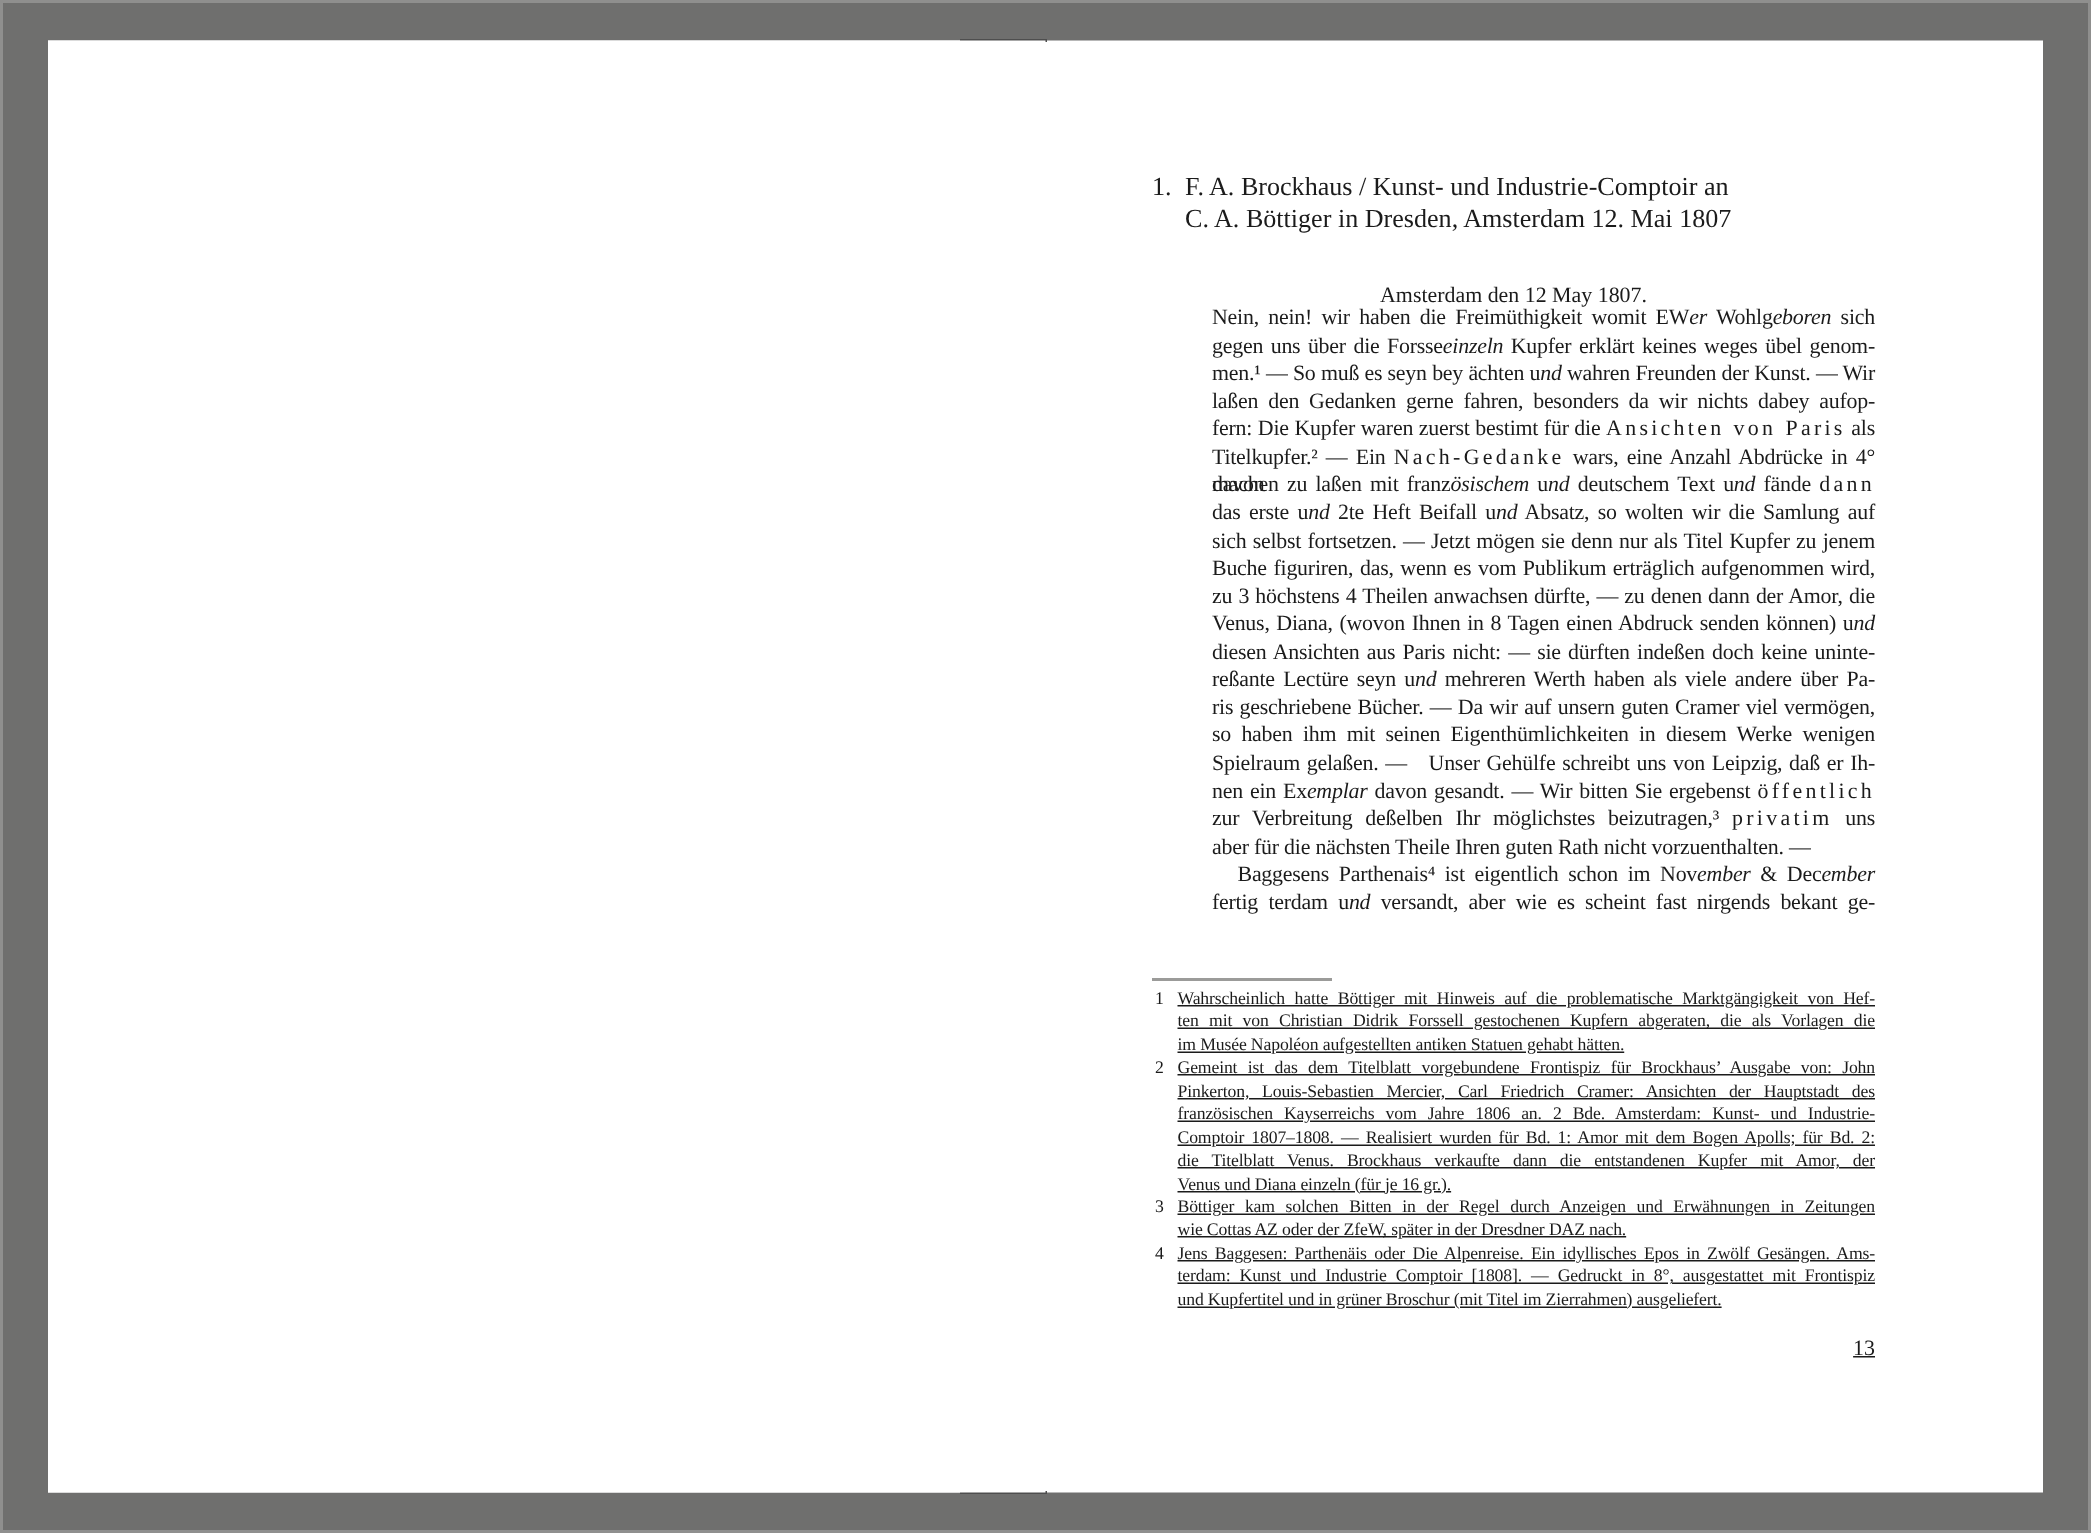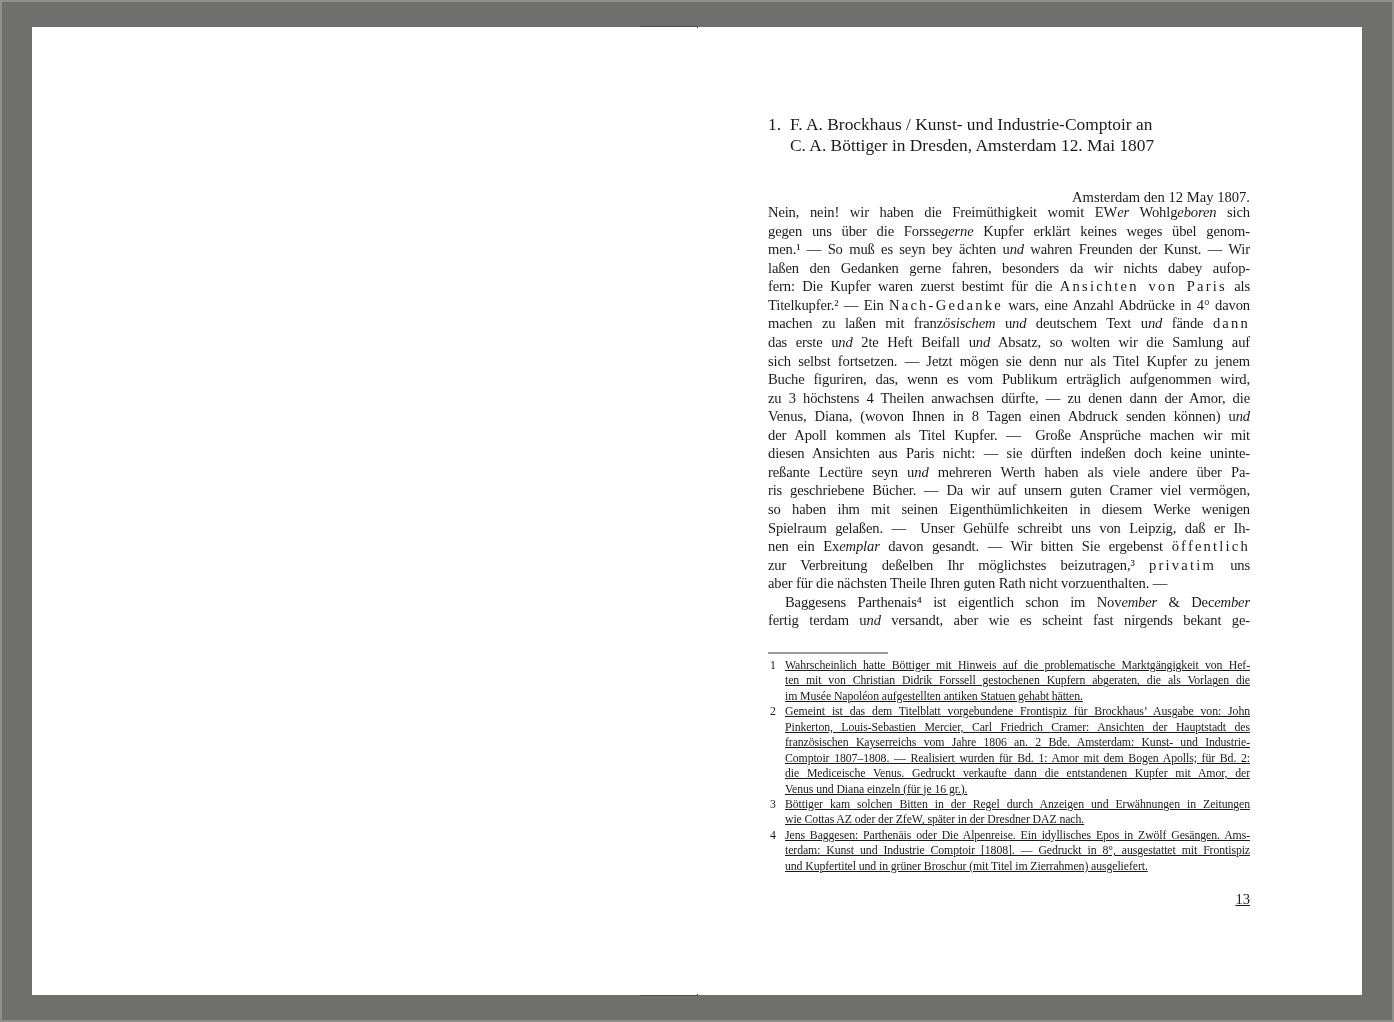--- a/index.html
+++ b/index.html
@@ -28,29 +28,29 @@
     position:absolute;left:736px;top:0;width:482px;height:968px;
   }
   .heading{
     position:absolute;left:0;top:87px;width:100%;
     font-size:17.4px;line-height:21.2px;
     padding-left:22px;box-sizing:border-box;
   }
   .hnum{position:absolute;left:0;top:0;}
   .dateline{
     position:absolute;left:0;top:162px;width:100%;
-    font-size:14.6px;text-align:right;
+    font-size:14.6px;text-align:center;
   }
   .body-block{
     position:absolute;left:0;top:176px;width:100%;
     font-size:14.6px;line-height:18.57px;letter-spacing:-0.15px;
   }
   .line{
     text-align:justify;text-align-last:justify;
-    hyphens:none;height:18.57px;
+    hyphens:none;height:18.57px;margin-left:40px;
   }
   .line.last{text-align-last:left;}
   .line.indent{text-indent:17px;}
   .it{font-style:italic;}
   .sp{letter-spacing:0.15em;}
   .fnsep{
     position:absolute;left:0;top:625px;width:120px;height:0;
     border-top:2px solid #9b9b99;
   }
   .footnotes{
@@ -81,32 +81,31 @@
     <div class="heading">
       <span class="hnum">1.</span>
       <div class="hline">F. A. Brockhaus / Kunst- und Industrie-Comptoir an</div>
       <div class="hline">C. A. Böttiger in Dresden, Amsterdam 12. Mai 1807</div>
     </div>
 
     <div class="dateline">Amsterdam den 12 May 1807.</div>
 
     <div class="body-block">
       <div class="line"><span>Nein, nein! wir haben die Freimüthigkeit womit EW</span><span class="it">er</span><span> Wohlg</span><span class="it">eboren</span><span> sich</span></div>
-      <div class="line"><span>gegen uns über die Forsse</span><span class="it">gerne</span><span> Kupfer erklärt keines weges übel genom-</span></div>
+      <div class="line"><span>gegen uns über die Forsse</span><span class="it">einzeln</span><span> Kupfer erklärt keines weges übel genom-</span></div>
       <div class="line"><span>men.¹ — So muß es seyn bey ächten u</span><span class="it">nd</span><span> wahren Freunden der Kunst. — Wir</span></div>
       <div class="line"><span>laßen den Gedanken gerne fahren, besonders da wir nichts dabey aufop-</span></div>
       <div class="line"><span>fern: Die Kupfer waren zuerst bestimt für die </span><span class="sp">Ansichten von Paris</span><span> als</span></div>
       <div class="line"><span>Titelkupfer.² — Ein </span><span class="sp">Nach-Gedanke</span><span> wars, eine Anzahl Abdrücke in 4° davon</span></div>
       <div class="line"><span>machen zu laßen mit franz</span><span class="it">ösischem</span><span> u</span><span class="it">nd</span><span> deutschem Text u</span><span class="it">nd</span><span> fände </span><span class="sp">dann</span></div>
       <div class="line"><span>das erste u</span><span class="it">nd</span><span> 2te Heft Beifall u</span><span class="it">nd</span><span> Absatz, so wolten wir die Samlung auf</span></div>
       <div class="line"><span>sich selbst fortsetzen. — Jetzt mögen sie denn nur als Titel Kupfer zu jenem</span></div>
       <div class="line"><span>Buche figuriren, das, wenn es vom Publikum erträglich aufgenommen wird,</span></div>
       <div class="line"><span>zu 3 höchstens 4 Theilen anwachsen dürfte, — zu denen dann der Amor, die</span></div>
       <div class="line"><span>Venus, Diana, (wovon Ihnen in 8 Tagen einen Abdruck senden können) u</span><span class="it">nd</span></div>
-      <div class="line"><span>der Apoll kommen als Titel Kupfer. — Große Ansprüche machen wir mit</span></div>
       <div class="line"><span>diesen Ansichten aus Paris nicht: — sie dürften indeßen doch keine uninte-</span></div>
       <div class="line"><span>reßante Lectüre seyn u</span><span class="it">nd</span><span> mehreren Werth haben als viele andere über Pa-</span></div>
       <div class="line"><span>ris geschriebene Bücher. — Da wir auf unsern guten Cramer viel vermögen,</span></div>
       <div class="line"><span>so haben ihm mit seinen Eigenthümlichkeiten in diesem Werke wenigen</span></div>
       <div class="line"><span>Spielraum gelaßen. — Unser Gehülfe schreibt uns von Leipzig, daß er Ih-</span></div>
       <div class="line"><span>nen ein Ex</span><span class="it">emplar</span><span> davon gesandt. — Wir bitten Sie ergebenst </span><span class="sp">öffentlich</span></div>
       <div class="line"><span>zur Verbreitung deßelben Ihr möglichstes beizutragen,³ </span><span class="sp">privatim</span><span> uns</span></div>
       <div class="line last"><span>aber für die nächsten Theile Ihren guten Rath nicht vorzuenthalten. —</span></div>
       <div class="line indent"><span>Baggesens Parthenais⁴ ist eigentlich schon im Nov</span><span class="it">ember</span><span> &amp; Dec</span><span class="it">ember</span></div>
       <div class="line"><span>fertig terdam u</span><span class="it">nd</span><span> versandt, aber wie es scheint fast nirgends bekant ge-</span></div>
@@ -120,21 +119,21 @@
         <div class="fnline">Wahrscheinlich hatte Böttiger mit Hinweis auf die problematische Marktgängigkeit von Hef-</div>
         <div class="fnline">ten mit von Christian Didrik Forssell gestochenen Kupfern abgeraten, die als Vorlagen die</div>
         <div class="fnline last">im Musée Napoléon aufgestellten antiken Statuen gehabt hätten.</div>
       </div>
       <div class="footnote">
         <span class="fnnum">2</span>
         <div class="fnline">Gemeint ist das dem Titelblatt vorgebundene Frontispiz für Brockhaus’ Ausgabe von: John</div>
         <div class="fnline">Pinkerton, Louis-Sebastien Mercier, Carl Friedrich Cramer: Ansichten der Hauptstadt des</div>
         <div class="fnline">französischen Kayserreichs vom Jahre 1806 an. 2 Bde. Amsterdam: Kunst- und Industrie-</div>
         <div class="fnline">Comptoir 1807–1808. — Realisiert wurden für Bd. 1: Amor mit dem Bogen Apolls; für Bd. 2:</div>
-        <div class="fnline">die Mediceische Venus. Gedruckt verkaufte dann die entstandenen Kupfer mit Amor, der</div>
+        <div class="fnline">die Titelblatt Venus. Brockhaus verkaufte dann die entstandenen Kupfer mit Amor, der</div>
         <div class="fnline last">Venus und Diana einzeln (für je 16 gr.).</div>
       </div>
       <div class="footnote">
         <span class="fnnum">3</span>
         <div class="fnline">Böttiger kam solchen Bitten in der Regel durch Anzeigen und Erwähnungen in Zeitungen</div>
         <div class="fnline last">wie Cottas AZ oder der ZfeW, später in der Dresdner DAZ nach.</div>
       </div>
       <div class="footnote">
         <span class="fnnum">4</span>
         <div class="fnline">Jens Baggesen: Parthenäis oder Die Alpenreise. Ein idyllisches Epos in Zwölf Gesängen. Ams-</div>

